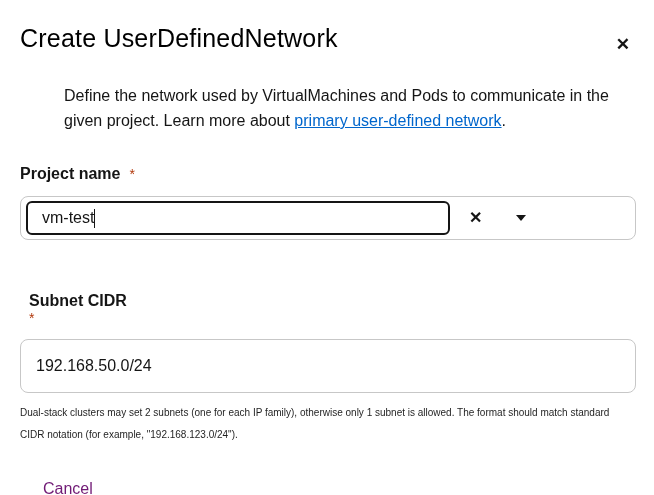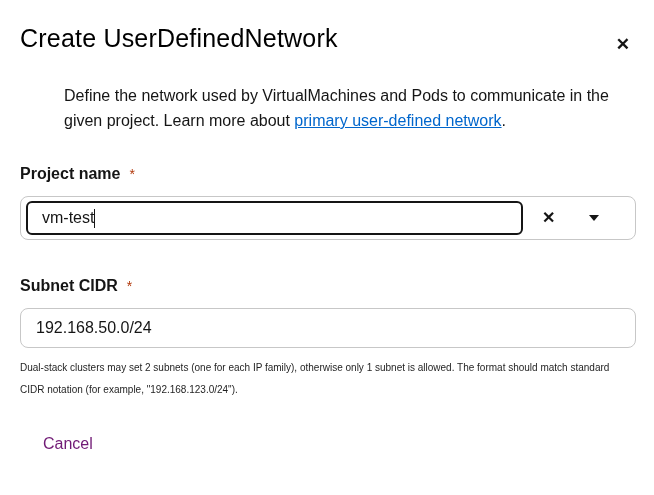--- a/index.html
+++ b/index.html
@@ -51,21 +51,21 @@
   .typeahead {
     margin-top: 13px;
     width: 616px; height: 44px;
     border: 1px solid #c7c7c7; border-radius: 8px;
     display: flex; align-items: center;
     padding: 4px 0 4px 5px;
     background: #fff;
   }
   .typeahead-input-wrap { position: relative; }
   .typeahead-input {
-    width: 497px; height: 34px;
+    width: 424px; height: 34px;
     border: 2px solid #151515; border-radius: 6px;
     padding: 0 10px 0 14px;
     font-family: "Liberation Sans", sans-serif;
     font-size: 16px; color: #151515;
     outline: none; background: #fff;
   }
   .text-caret {
     position: absolute; left: 68px; top: 8px;
     width: 1px; height: 19px; background: #151515;
   }
@@ -79,24 +79,24 @@
     padding: 6px; margin-left: 24px; line-height: 0;
   }
   .caret-shape {
     display: inline-block; width: 0; height: 0;
     border-left: 5px solid transparent;
     border-right: 5px solid transparent;
     border-top: 6px solid #151515;
   }
 
   
-  .subnet-label { margin-top: 37px; }
+  .subnet-label { margin-top: 52px; flex-direction: column; }
   .text-input {
     margin-top: 13px;
-    width: 616px; height: 40px;
+    width: 616px; height: 54px;
     border: 1px solid #c7c7c7; border-radius: 8px;
     padding: 0 14px 0 15px;
     font-family: "Liberation Sans", sans-serif;
     font-size: 16px; color: #151515;
     background: #fff; outline: none;
     display: block;
   }
   .helper-text {
     margin-top: 9px; max-width: 616px;
     font-size: 10px; line-height: 21.5px; color: #1f1f1f;

